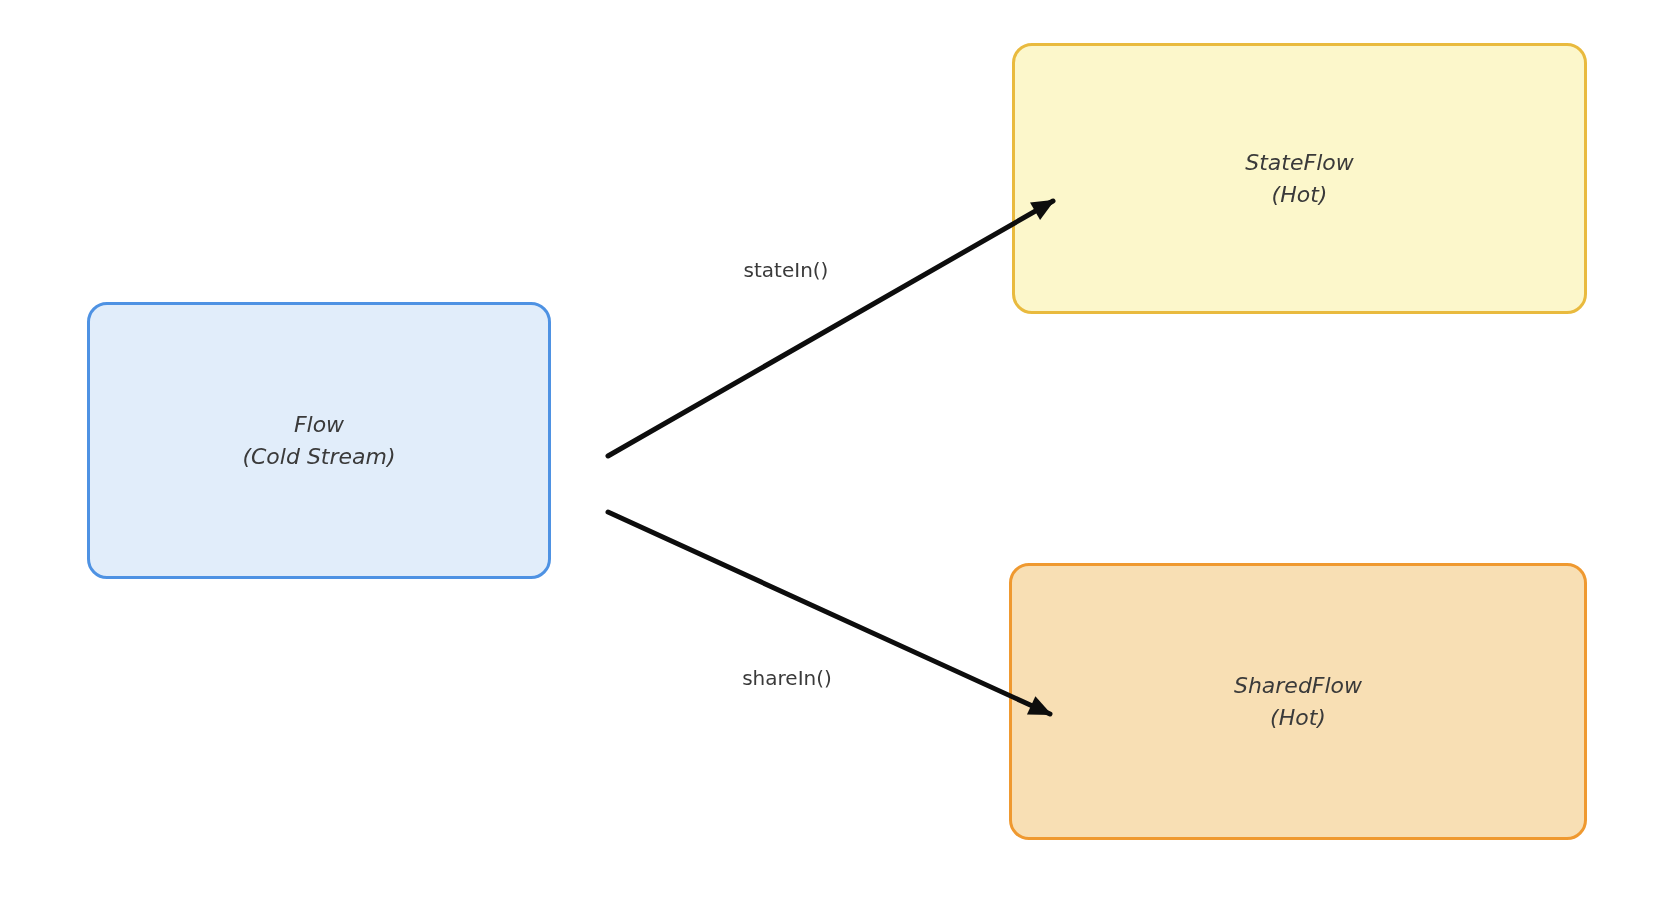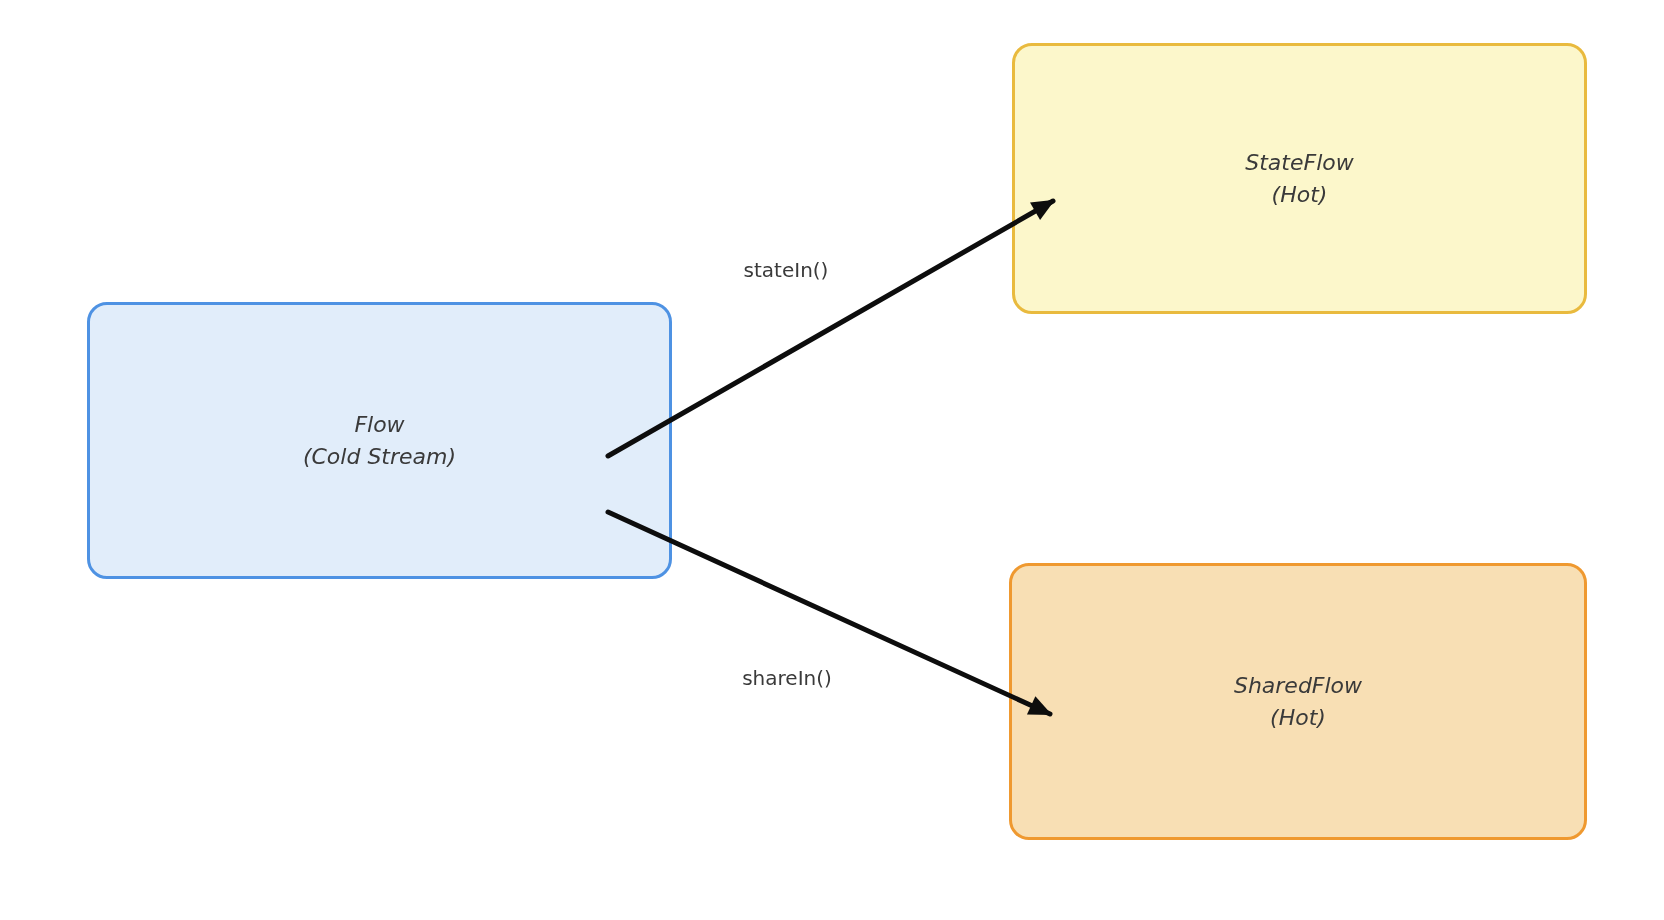--- a/index.html
+++ b/index.html
@@ -44,21 +44,21 @@
     color: var(--text, #3a3a3a);
     text-align: center;
     font-style: italic;
   }
   .node .node-title,
   .node .node-subtitle {
     font-size: 22px;
     line-height: 32px;
     white-space: nowrap;
   }
-  .node-flow      { left: 87px;   top: 302px; width: 585px; height: 277px; }
+  .node-flow      { left: 87px;   top: 302px; width: 464px; height: 277px; }
   .node-stateflow { left: 1012px; top: 43px;  width: 575px; height: 271px; }
   .node-sharedflow{ left: 1009px; top: 563px; width: 578px; height: 277px; }
   .edge-label {
     position: absolute;
     transform: translate(-50%, -50%);
     font-size: 20px;
     color: var(--text, #3a3a3a);
     white-space: nowrap;
     z-index: 3;
   }

